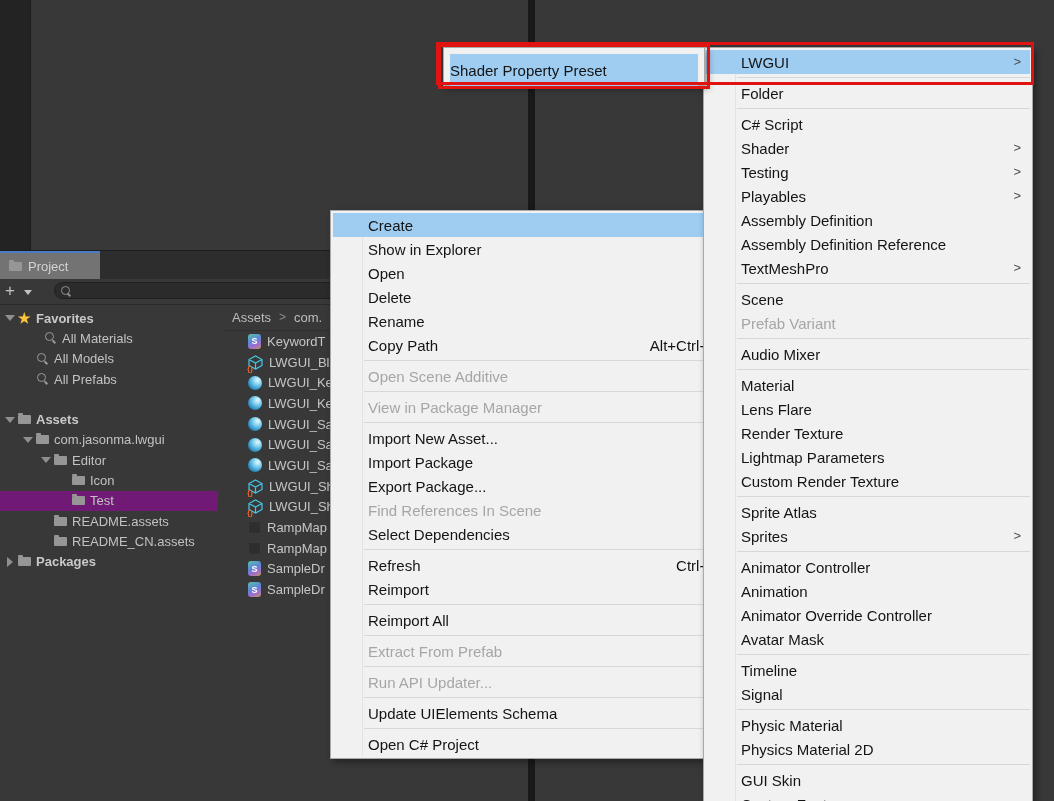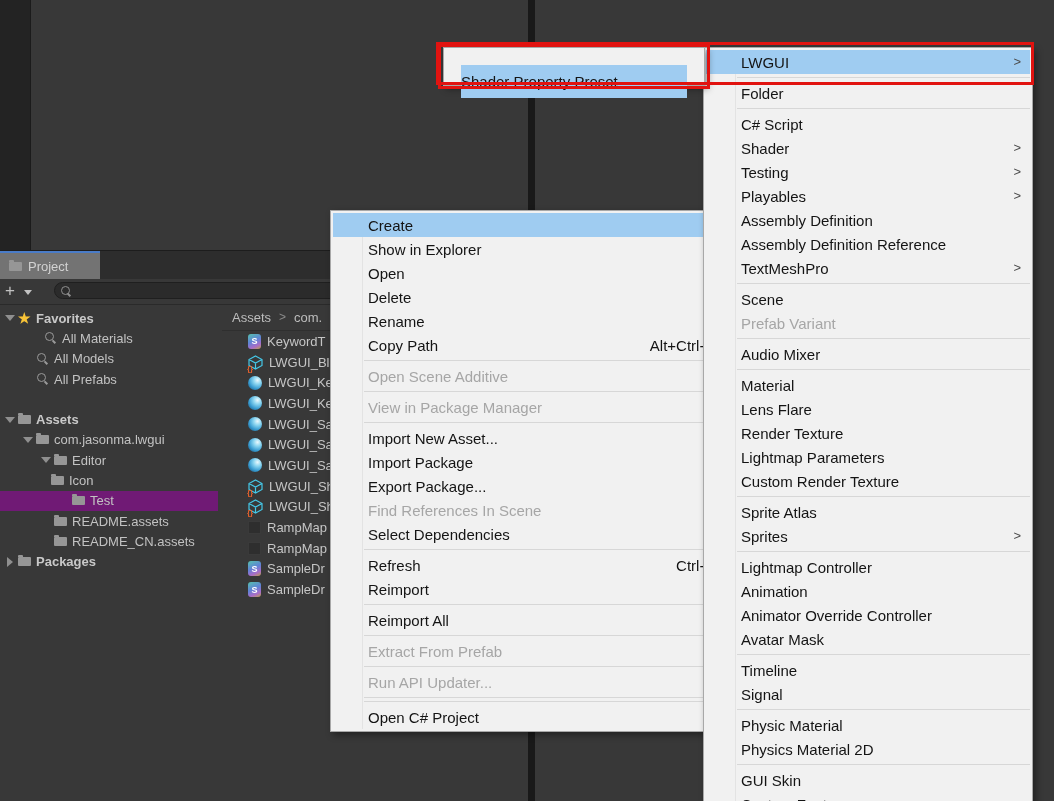--- a/index.html
+++ b/index.html
@@ -62,21 +62,21 @@
              font-size:15px;color:#141414;cursor:default;}
   .menu-item.hl{background:#9fccf1;}
   .menu-item.dis{color:#a6a6a6;}
   .menu-label{flex:1;white-space:nowrap;}
   .menu-shortcut{margin-left:28px;white-space:nowrap;}
   .menu-chevron{position:absolute;right:9px;top:4px;font-size:13px;color:#4d4d4d;}
   .menu-sep{height:1px;background:#d7d7d7;margin:3px 2px 3px 33px;}
   .context-menu{left:330px;top:210px;width:402px;}
   .create-submenu{left:703px;top:47px;width:330px;z-index:21;}
   .preset-menu{left:443px;top:47px;width:262px;height:39px;padding:2px;z-index:22;}
-  .preset-menu .menu-item{height:100%;margin:15px;padding:0;justify-content:center;}
+  .preset-menu .menu-item{height:100%;margin:4px;padding:0;justify-content:center;}
 
   
   .red-box{position:absolute;border:3px solid #e11310;z-index:30;pointer-events:none;box-sizing:border-box;}
   .red-outer{left:436px;top:42px;width:598px;height:43px;}
   .red-inner{left:438px;top:44px;width:272px;height:45px;}
 </style>
 </head>
 <body>
 
 <div class="root">
@@ -155,21 +155,21 @@
         </div>
         <div class="tree-row" style="padding-left: 38px;">
           <span class="caret-cell">
             <span class="caret-down"></span>
           </span>
           <span class="icon-cell">
             <span class="folder-icon"></span>
           </span>
           <span>Editor</span>
         </div>
-        <div class="tree-row" style="padding-left: 35px;">
+        <div class="tree-row" style="padding-left: 56px;">
           <span class="caret-cell"></span>
           <span class="icon-cell">
             <span class="folder-icon"></span>
           </span>
           <span>Icon</span>
         </div>
         <div class="tree-row sel" style="padding-left: 56px;">
           <span class="caret-cell"></span>
           <span class="icon-cell">
             <span class="folder-icon"></span>
@@ -330,20 +330,23 @@
       </div>
       <div class="menu-sep"></div>
       <div class="menu-item dis">
         <span class="menu-label">Extract From Prefab</span>
       </div>
       <div class="menu-sep"></div>
       <div class="menu-item dis">
         <span class="menu-label">Run API Updater...</span>
       </div>
       <div class="menu-sep"></div>
+      <div class="menu-item">
+        <span class="menu-label">Update UIElements Schema</span>
+      </div>
       <div class="menu-sep"></div>
       <div class="menu-item">
         <span class="menu-label">Open C# Project</span>
       </div>
     </div>
   <div class="menu create-submenu" id="createmenu">
       <span class="gutter"></span>
       <div class="menu-item hl">
         <span class="menu-label">LWGUI</span>
         <span class="menu-chevron">&gt;</span>
@@ -408,21 +411,21 @@
       <div class="menu-sep"></div>
       <div class="menu-item">
         <span class="menu-label">Sprite Atlas</span>
       </div>
       <div class="menu-item">
         <span class="menu-label">Sprites</span>
         <span class="menu-chevron">&gt;</span>
       </div>
       <div class="menu-sep"></div>
       <div class="menu-item">
-        <span class="menu-label">Lightmap Controller</span>
+        <span class="menu-label">Animator Controller</span>
       </div>
       <div class="menu-item">
         <span class="menu-label">Animation</span>
       </div>
       <div class="menu-item">
         <span class="menu-label">Animator Override Controller</span>
       </div>
       <div class="menu-item">
         <span class="menu-label">Avatar Mask</span>
       </div>

